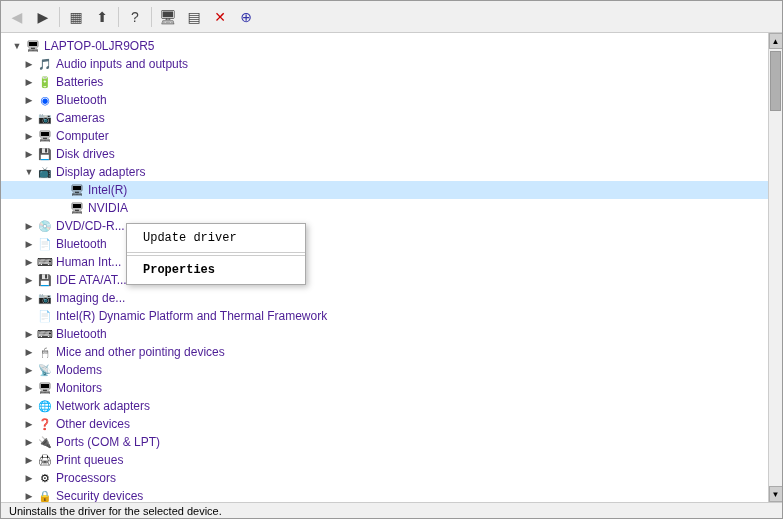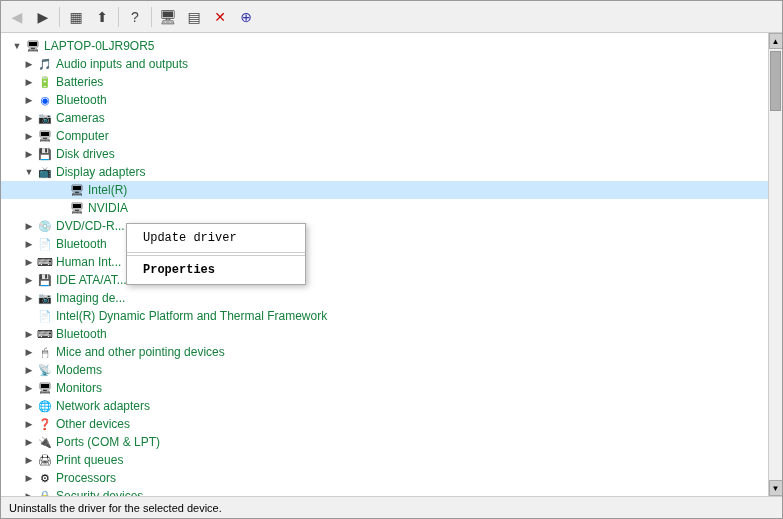--- a/index.html
+++ b/index.html
@@ -89,25 +89,25 @@
       height: 16px;
       margin-right: 3px;
       display: flex;
       align-items: center;
       justify-content: center;
       font-size: 11px;
       flex-shrink: 0;
     }
     .item-label {
       font-size: 12px;
-      color: #15803d;
+      color: #4c1d95;
     }
     .indent-1 { padding-left: 8px; }
     .status-bar {
-      height: 22px;
+      height: 16px;
       background: #f0f0f0;
       border-top: 1px solid #ccc;
       display: flex;
       align-items: center;
       padding: 0 8px;
       font-size: 11px;
       color: #000;
     }
     
     .context-menu {

